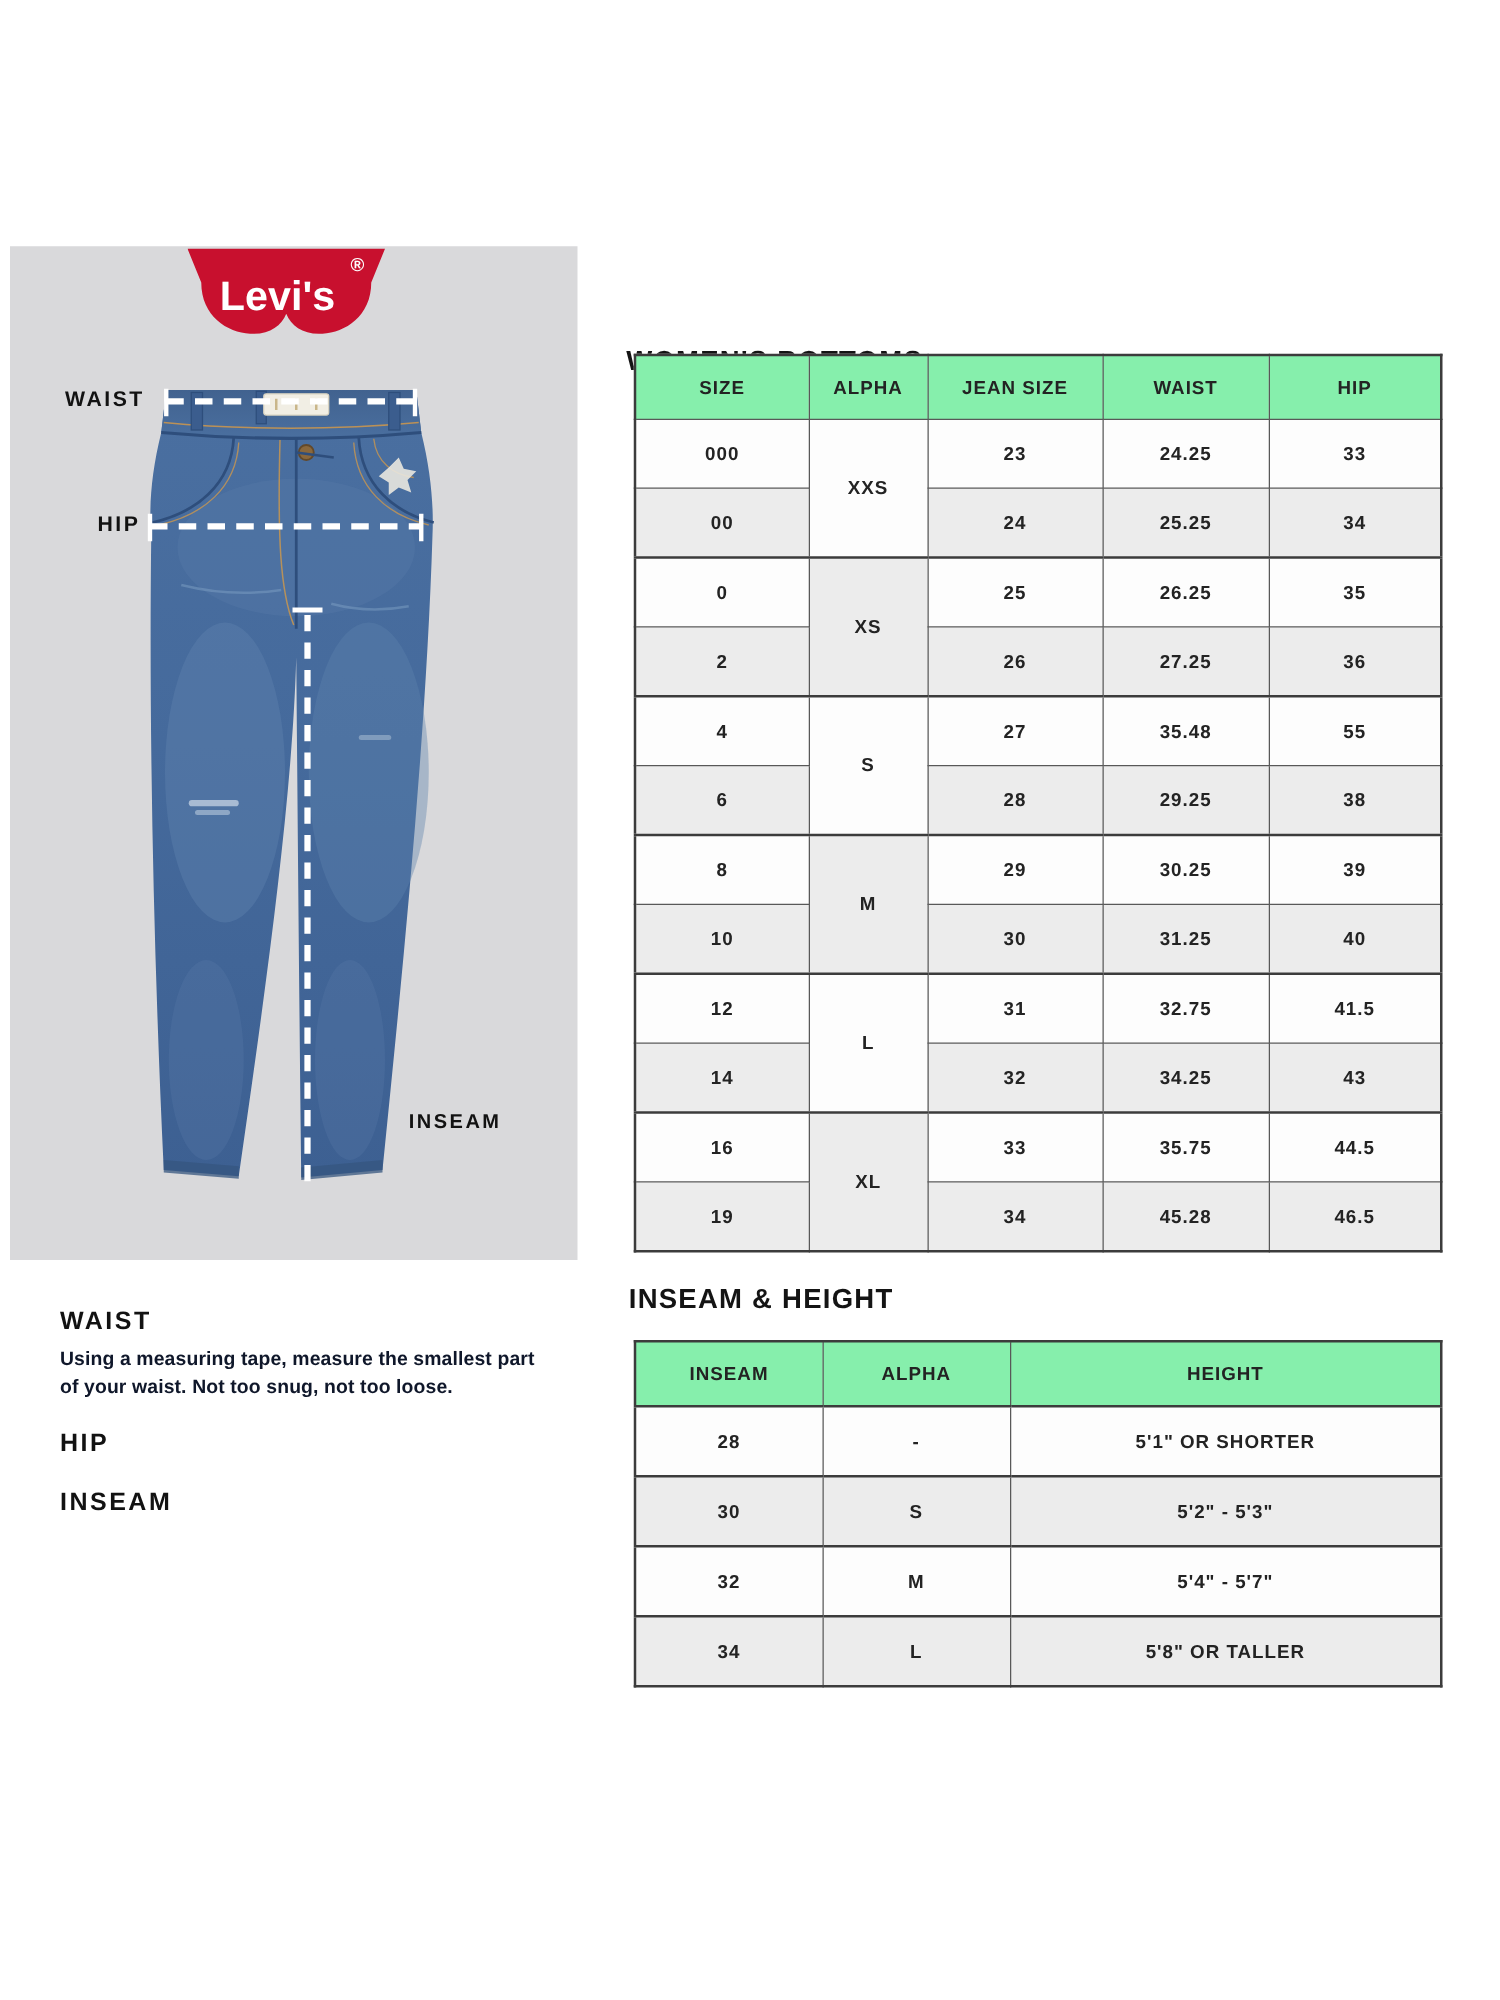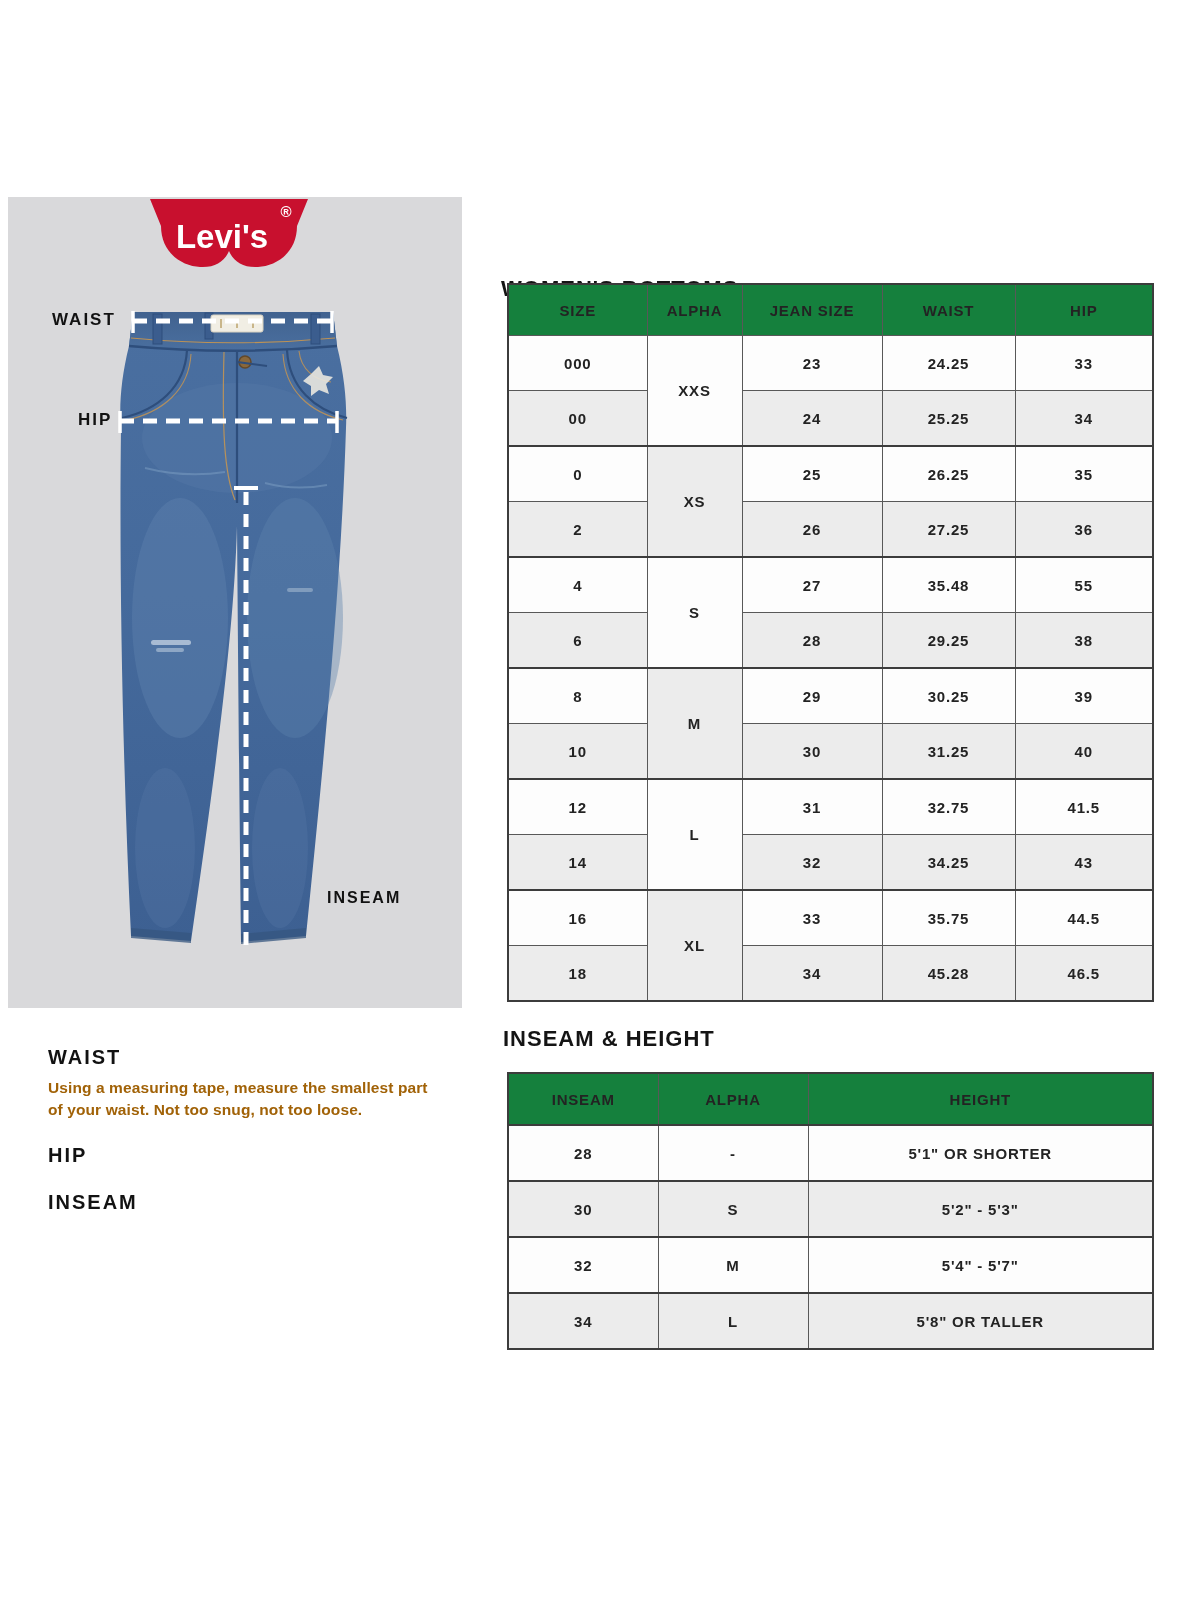--- a/index.html
+++ b/index.html
@@ -27,33 +27,33 @@
   .title-inseam{left:503px;top:1026px;text-align:center;}
   table.sizes{
     position:absolute;border-collapse:collapse;table-layout:fixed;
     background:#fdfdfd;
   }
   table.sizes{border:2px solid #3c3c3c;}
   table.sizes th, table.sizes td{
     border:1px solid #585858;text-align:center;vertical-align:middle;
     font-weight:bold;font-size:15px;letter-spacing:0.8px;color:#232323;padding:0;
   }
-  table.sizes th{background:#15803d;height:50px;}
+  table.sizes th{background:#86efac;height:50px;}
   table.sizes td{height:54px;background:#fdfdfd;}
   table.sizes td.alt{background:#ececec;}
   table.sizes tr.grp td{border-top:2px solid #3c3c3c;}
   #bottoms-table{left:507px;top:283px;width:645px;}
   #inseam-table{left:507px;top:1072px;width:645px;}
   .guides{position:absolute;left:48px;top:1046px;width:438px;}
   .guide-block{margin:0 0 24px 0;}
   .guide-heading{
     font-weight:bold;font-size:20px;letter-spacing:2px;color:#121212;margin:0 0 8px 0;
   }
   .guide-text{
-    font-weight:bold;font-size:15.5px;line-height:1.4;color:#a16207;margin:0;
+    font-weight:bold;font-size:15.5px;line-height:1.4;color:#0f172a;margin:0;
     white-space:pre-line;letter-spacing:0.1px;
   }
 </style>
 </head>
 <body>
 
 <div class="panel"></div>
 
 <svg class="logo" viewBox="0 0 158 90" aria-hidden="true">
   <path d="M0,2 L158,2 L147,29 C147,56 126,69 108,70 C93,71 83,64 79,54 C75,64 65,71 50,70 C32,69 11,56 11,29 Z" fill="#c8102e"></path>
@@ -221,21 +221,21 @@
         <td class="alt">43</td>
       </tr>
       <tr class="grp">
         <td>16</td>
         <td rowspan="2" class="alt">XL</td>
         <td>33</td>
         <td>35.75</td>
         <td>44.5</td>
       </tr>
       <tr>
-        <td class="alt">18</td>
+        <td class="alt">19</td>
         <td class="alt">34</td>
         <td class="alt">45.28</td>
         <td class="alt">46.5</td>
       </tr>
     </tbody>
 </table>
 
 <table class="sizes" id="inseam-table">
   <colgroup>
       <col style="width: 150px;">

